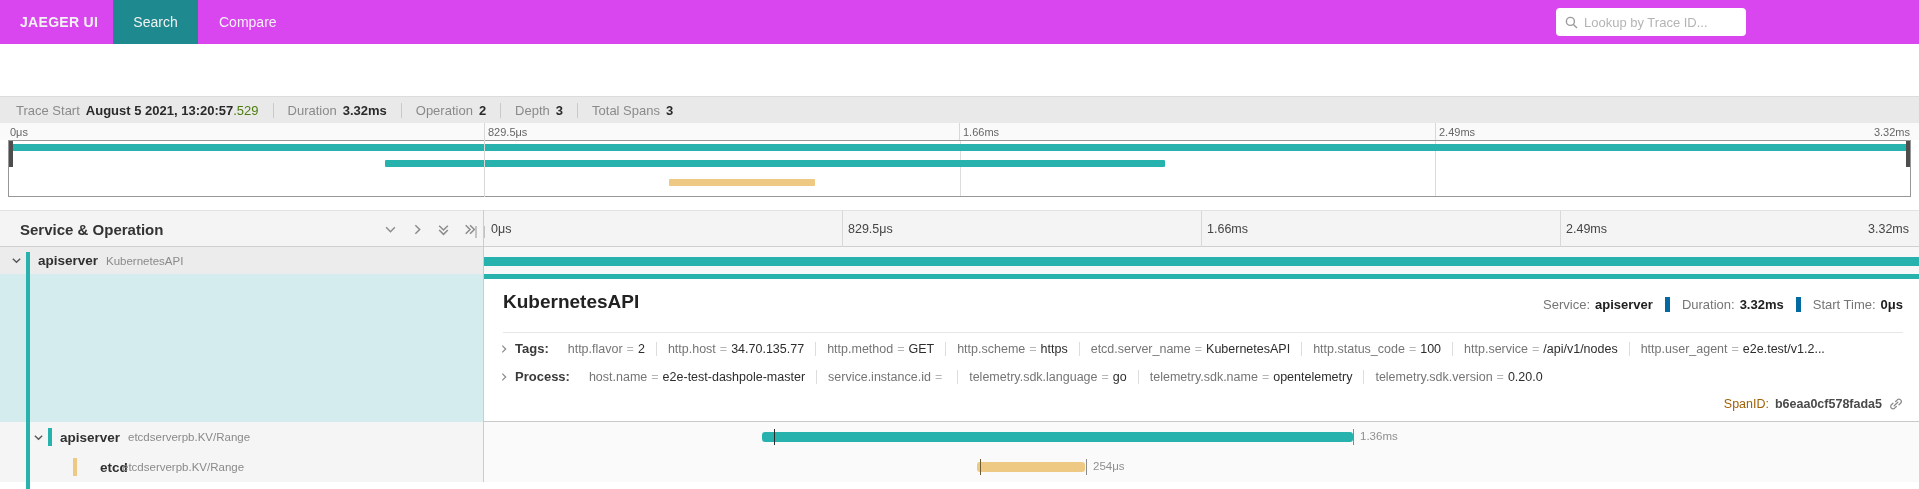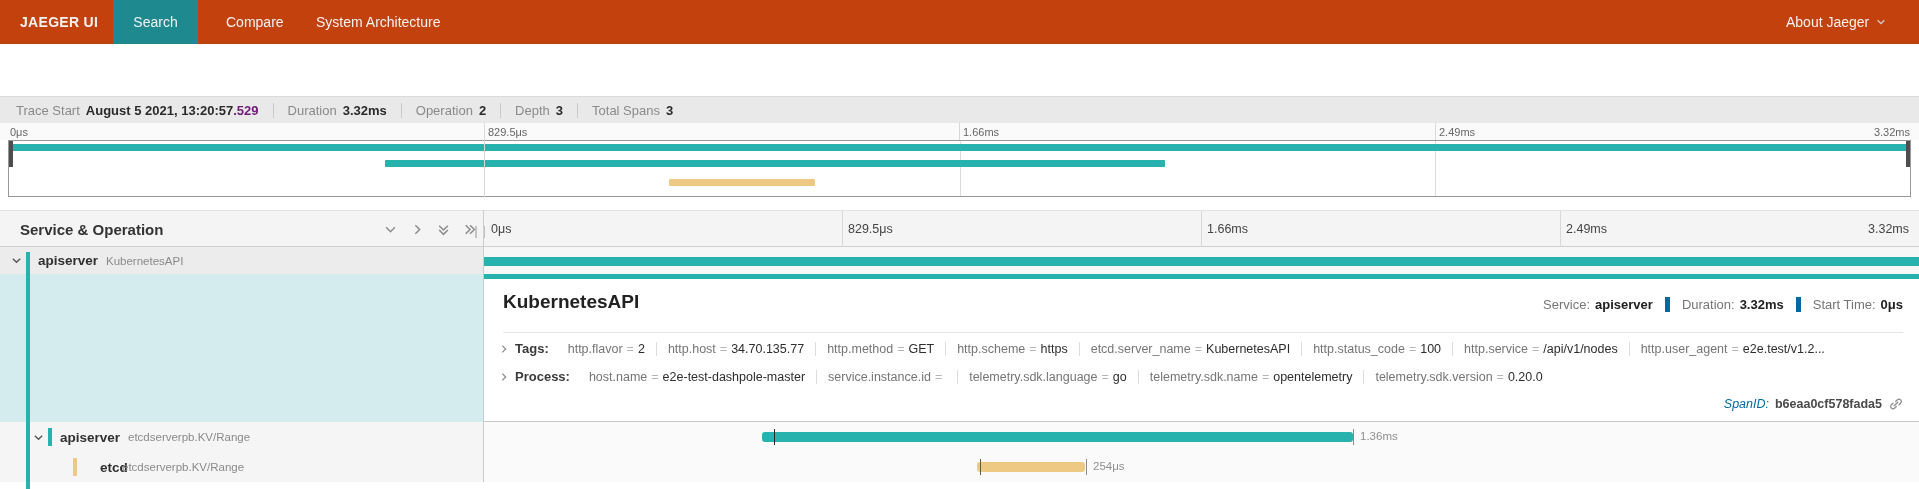--- a/index.html
+++ b/index.html
@@ -2,25 +2,25 @@
 <html><head>
 <meta charset="utf-8">
 <style>
   html,body{margin:0;padding:0;background:#fff;}
   body{width:1919px;height:489px;position:relative;font-family:"Liberation Sans",sans-serif;overflow:hidden;
        -webkit-font-smoothing:antialiased;}
   .abs{position:absolute;}
   svg{display:block;}
 
   
-  #nav{left:0;top:0;width:1919px;height:44px;background:#c2410c;color:#fff;}
+  #nav{left:0;top:0;width:1919px;height:44px;background:#d946ef;color:#fff;}
   .nav-item{position:absolute;top:0;height:44px;line-height:44px;font-size:14px;color:#f2f2f2;cursor:pointer;}
   #brand{left:20px;font-weight:700;letter-spacing:.3px;}
   #nav-search{left:113px;width:85px;text-align:center;background:#1e898e;}
-  #nav-compare{left:226px;text-align:center;}
+  #nav-compare{left:219px;text-align:center;}
   #nav-sysarch{left:316px;}
   #lookup-box{left:1556px;top:8px;width:190px;height:28px;background:#fff;border-radius:4px;display:flex;align-items:center;}
   #lookup-box input{border:0;outline:none;background:transparent;font:13px "Liberation Sans",sans-serif;color:#555;width:140px;}
   #lookup-box input::placeholder{color:#b4b4b4;}
   #about{left:1786px;font-size:14px;display:flex;align-items:center;height:44px;}
 
   
   #pagehead{left:0;top:44px;width:1919px;height:52px;background:#fff;}
   #trace-chev{left:16px;top:60px;color:#2b2b2b;}
   #page-title{left:46px;top:58px;font-size:21px;font-weight:700;color:#2b2b2b;}
@@ -34,21 +34,21 @@
   #cmd-btn{left:1738px;top:54px;width:38px;height:38px;font-size:18px;}
   #view-btn{left:1785px;top:54px;width:119px;height:38px;font-size:14px;gap:7px;}
 
   
   #summary{left:0;top:96px;width:1919px;height:27px;background:#e9e9e9;border-top:1px solid #dcdcdc;box-sizing:border-box;display:flex;align-items:center;padding-left:16px;font-size:13px;}
   .sum-item{padding:0 14px;border-right:1px solid #c9c9c9;white-space:nowrap;}
   .sum-item:first-child{padding-left:0;}
   .sum-item:last-child{border-right:0;text-align:right;}
   .sum-label{color:#8a8a8a;margin-right:6px;}
   .sum-value{color:#2a2a2a;font-weight:700;}
-  .sum-suffix{color:#701a75;font-weight:700;}
+  .sum-suffix{color:#4d7c0f;font-weight:400;}
 
   
   #tickrow{left:0;top:123px;width:1919px;height:17px;background:#fafafa;font-size:11px;color:#666;}
   .mini-tick{position:absolute;top:3px;white-space:nowrap;}
   .vline{position:absolute;width:1px;background:#d8d8d8;}
   #minimap{left:8px;top:140px;width:1901px;height:55px;border:1px solid #979797;background:#fff;}
   .mm-grid{position:absolute;top:0;bottom:0;width:1px;background:#dcdcdc;}
   .mm-bar{position:absolute;height:7px;border-radius:1px;}
   .mm-handle{position:absolute;top:0;width:4px;height:26px;background:#4d4d4d;cursor:ew-resize;}
 
@@ -93,47 +93,47 @@
   .kv-chev{color:#8c8c8c;margin:0 6px 0 4px;}
   .kv-title{font-size:13px;font-weight:700;color:#3a3a3a;margin-right:8px;}
   .kv-item{font-size:12.5px;padding:0 11px;border-right:1px solid #ddd;}
   .kv-item:last-child{border-right:0;}
   .kv-key{color:#757575;}
   .kv-eq{color:#b5b5b5;padding:0 4px;}
   .kv-val{color:#2d2d2d;}
   #tags-row{top:62px;}
   #proc-row{top:90px;}
   #spanid-row{right:16px;top:118px;display:flex;align-items:center;font-size:12.5px;position:absolute;}
-  #spanid-label{color:#0369a1;font-style:italic;}
+  #spanid-label{color:#a16207;}
   #spanid-value{color:#4a4a4a;font-weight:600;margin:0 7px 0 6px;}
 
   
   #row2{top:175px;height:30px;}
   #row3{top:205px;height:30px;}
   #row2 .row-left,#row3 .row-left{background:#f5f5f5;}
   #row2-bg,#row3-bg{position:absolute;left:483px;right:0;top:0;bottom:0;background:#fafafa;}
 
   .teal{background:#27b2ad;}
   .yellow{background:#edc983;}
 </style>
 </head>
 <body>
 
 <div id="nav" class="abs">
   <div id="brand" class="nav-item">JAEGER UI</div>
   <div id="nav-search" class="nav-item">Search</div>
   <div id="nav-compare" class="nav-item">Compare</div>
-  <div id="nav-sysarch" class="nav-item">System Architecture</div>
-  <div id="about" class="nav-item">
-    <span>About Jaeger</span>
-    <span style="margin-left:7px;color:#cfcfcf;">
-      <svg width="10" height="10" viewBox="0 0 12 12">
-          <path d="M2 4l4 4 4-4" fill="none" stroke="currentColor" stroke-width="1.6"></path>
+  <div id="lookup-box" class="abs">
+    <span style="margin:0 4px 0 9px;">
+      <svg width="13" height="13" viewBox="0 0 13 13">
+          <circle cx="5.4" cy="5.4" r="4" fill="none" stroke="#9a9a9a" stroke-width="1.4"></circle>
+          <line x1="8.4" y1="8.4" x2="12" y2="12" stroke="#9a9a9a" stroke-width="1.4"></line>
         </svg>
     </span>
+    <input placeholder="Lookup by Trace ID..." style="">
   </div>
 </div>
 
 <div id="pagehead" class="abs">
   <span id="trace-chev" class="abs">
     <svg width="17" height="17" viewBox="0 0 16 16">
         <path d="M3 5.5l5 5 5-5" fill="none" stroke="#2b2b2b" stroke-width="2"></path>
       </svg>
   </span>
   <div id="page-title" class="abs">

